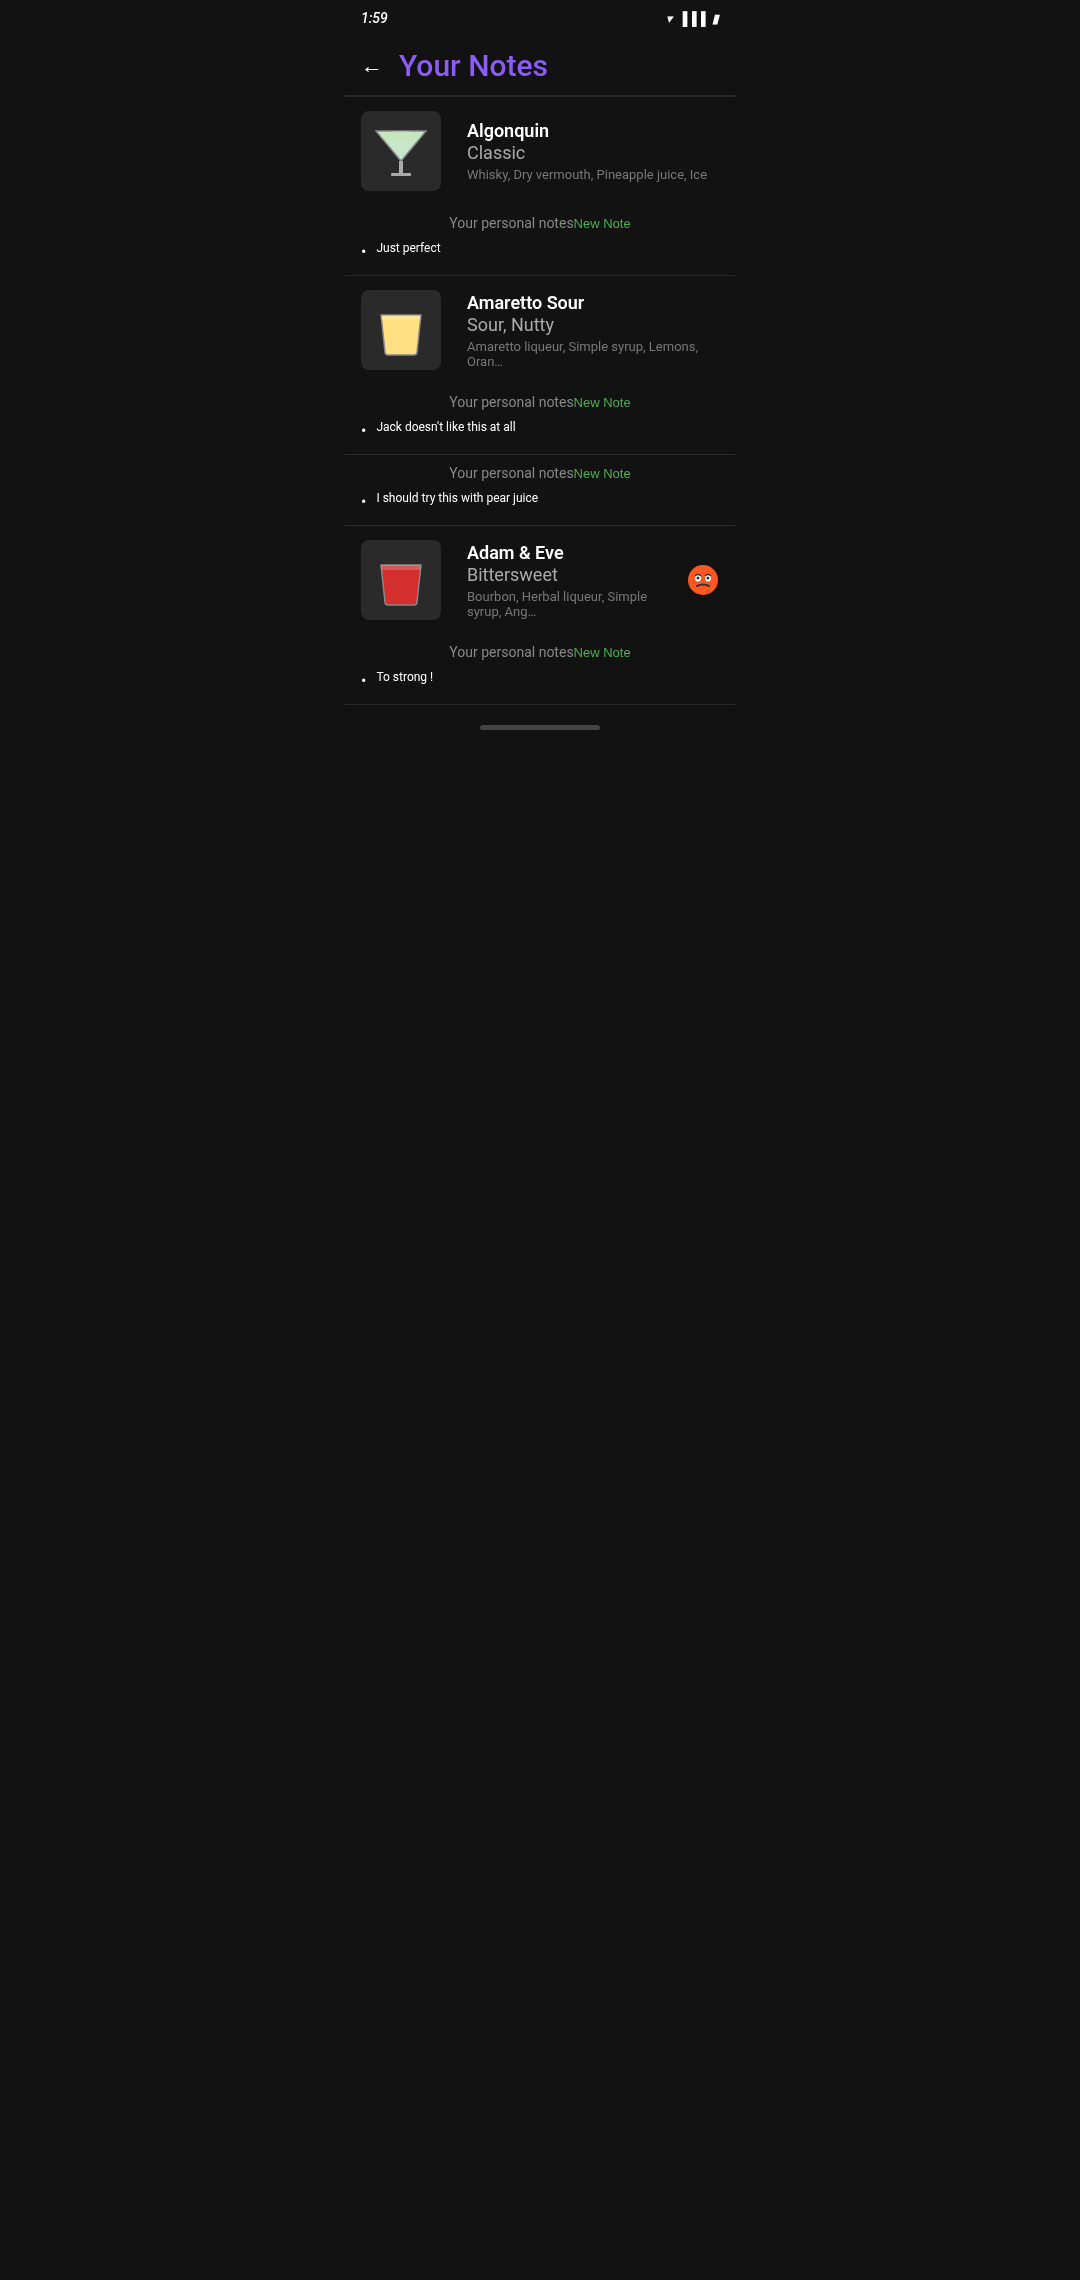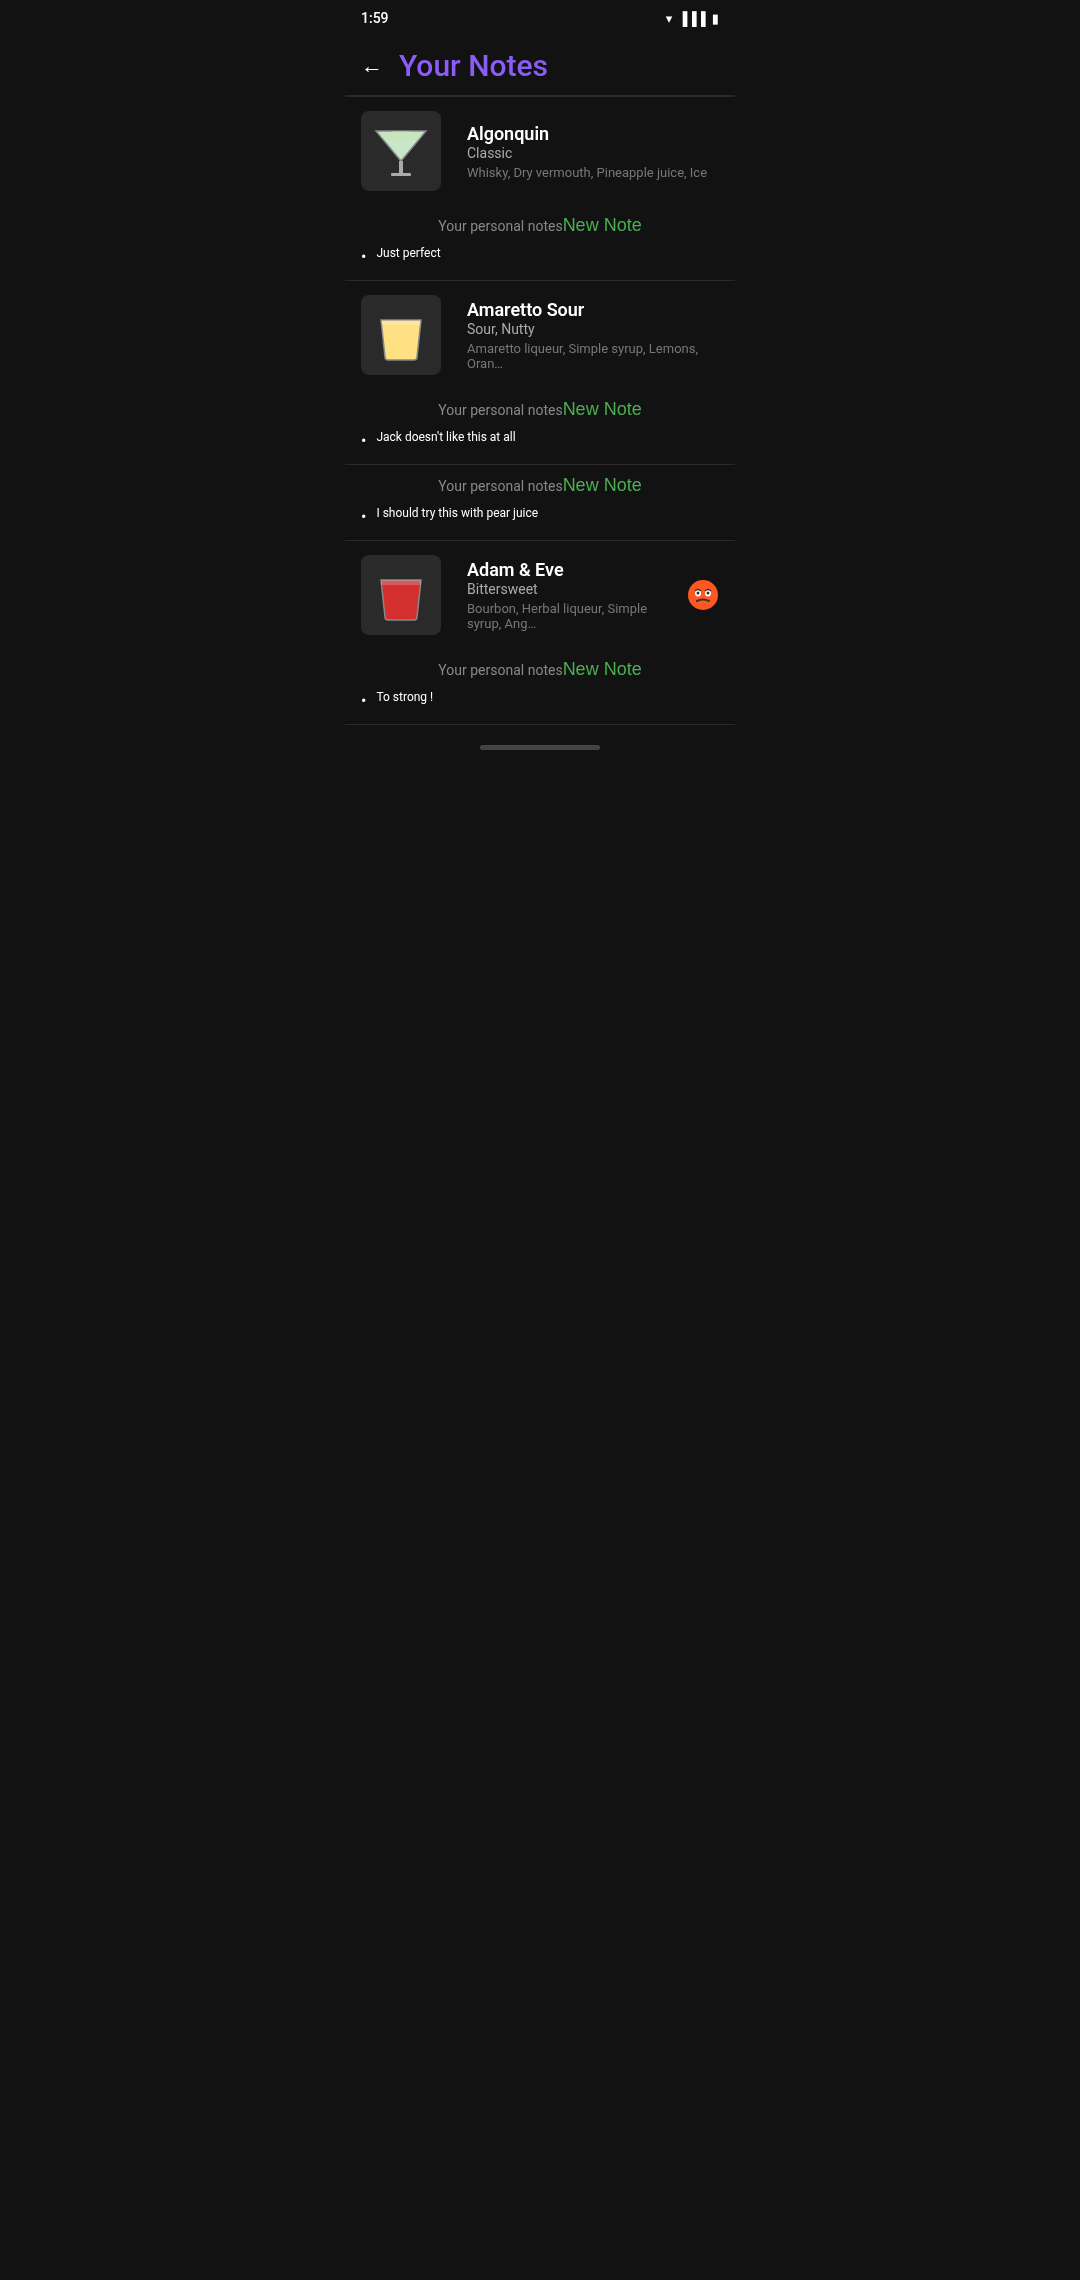--- a/index.html
+++ b/index.html
@@ -13,20 +13,21 @@
       margin: 0 auto;
       min-height: 100vh;
     }
 
     .status-bar {
       display: flex;
       justify-content: space-between;
       align-items: center;
       padding: 8px 16px;
       height: 36px;
+      font-style: italic;
     }
 
     .status-time {
       font-size: 14px;
       font-weight: 500;
       color: #ffffff;
     }
 
     .status-icons {
       display: flex;
@@ -99,21 +100,21 @@
       flex: 1;
     }
 
     .drink-name {
       font-size: 18px;
       font-weight: 600;
       color: #ffffff;
     }
 
     .drink-category {
-      font-size: 14px;
+      font-size: 18px;
       color: #aaaaaa;
       margin-top: 1px;
     }
 
     .drink-ingredients {
       font-size: 13px;
       color: #777777;
       margin-top: 4px;
     }
 
@@ -135,21 +136,21 @@
       align-items: center;
       margin-bottom: 10px;
     }
 
     .notes-label {
       font-size: 14px;
       color: #888888;
     }
 
     .new-note-btn {
-      font-size: 18px;
+      font-size: 13px;
       color: #4caf50;
       background: none;
       border: none;
       cursor: pointer;
       font-weight: 500;
     }
 
     .note-item {
       display: flex;
       align-items: flex-start;

